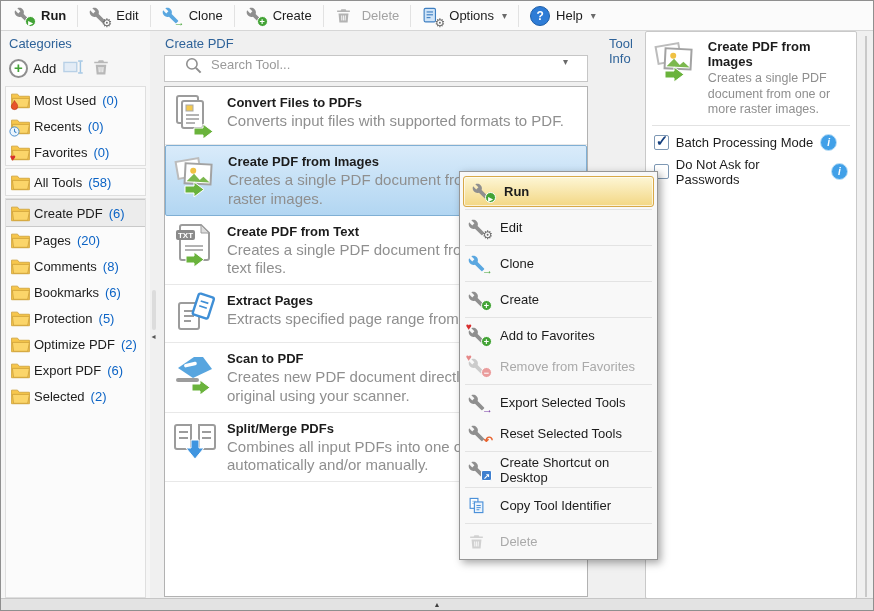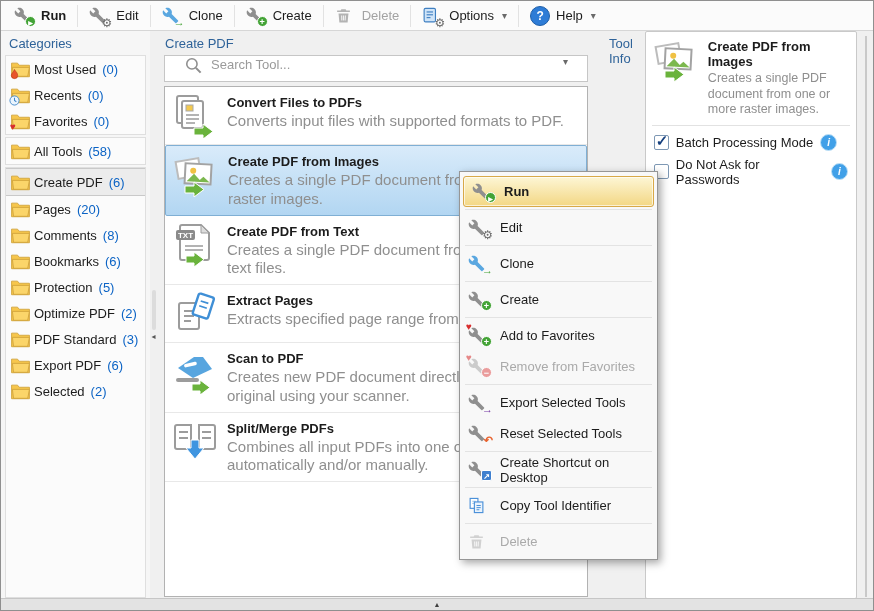--- a/index.html
+++ b/index.html
@@ -199,20 +199,41 @@
     <div class="tsep"></div>
     <div class="tbtn">
       <span class="helpico"></span>
       <span class="lbl">Help</span>
       <span class="caret"></span>
     </div>
   </div>
 
   <aside class="sidebar">
     <div class="pane-title">Categories</div>
+    <div class="addrow">
+      <span class="addbtn">
+        <span class="pluscirc"></span>
+        <span>Add</span>
+      </span>
+      <span style="opacity:.7"><svg width="22" height="16" viewBox="0 0 24 16">
+            <rect x="1" y="3" width="14" height="10" fill="#dbe9f7" stroke="#9ec0e0" stroke-width="1.5"></rect>
+            <line x1="19" y1="2" x2="19" y2="14" stroke="#7fb2dd" stroke-width="1.6"></line>
+            <line x1="16.5" y1="1.5" x2="21.5" y2="1.5" stroke="#7fb2dd" stroke-width="1.6"></line>
+            <line x1="16.5" y1="14.5" x2="21.5" y2="14.5" stroke="#7fb2dd" stroke-width="1.6"></line>
+          </svg></span>
+      <span><svg width="18" height="18" viewBox="0 0 24 24">
+            <path fill="#b8b8b8" d="M9 3h6l1 2h5v2H3V5h5l1-2z"></path>
+            <path fill="#b8b8b8" d="M5 9h14l-1.2 13H6.2L5 9z"></path>
+            <g stroke="#f0f0f0" stroke-width="1.6">
+              <line x1="9.3" y1="12" x2="9.7" y2="19"></line>
+              <line x1="12" y1="12" x2="12" y2="19"></line>
+              <line x1="14.7" y1="12" x2="14.3" y2="19"></line>
+            </g>
+          </svg></span>
+    </div>
 
     <div class="group">
       <div class="cat-item">
         <span class="folder"><svg width="21" height="17" viewBox="0 0 24 20">
               <path d="M1.5 2.5h7l2 2.5h12v13.5H1.5z" fill="#f7c64c" stroke="#cfa23a"></path>
               <path d="M2.5 7.5h20l-2 10.5H3.8z" fill="#fbd56a" stroke="#cfa23a"></path>
             </svg><svg class="overlay-ico" viewBox="0 0 12 12">
               <path d="M6 .5C7.2 3 9.5 4 9.5 7a3.5 3.5 0 1 1-7 0C2.5 4.8 4.8 3.6 6 .5z" fill="#e8542a" stroke="#b23415" stroke-width=".6"></path>
             </svg></span>
         <span>Most Used</span>
@@ -291,28 +312,20 @@
         <span>Protection</span>
         <span class="cat-count">(5)</span>
       </div>
       <div class="cat-item">
         <span class="folder"><svg width="21" height="17" viewBox="0 0 24 20">
               <path d="M1.5 2.5h7l2 2.5h12v13.5H1.5z" fill="#f7c64c" stroke="#cfa23a"></path>
               <path d="M2.5 7.5h20l-2 10.5H3.8z" fill="#fbd56a" stroke="#cfa23a"></path>
             </svg></span>
         <span>Optimize PDF</span>
         <span class="cat-count">(2)</span>
-      </div>
-      <div class="cat-item">
-        <span class="folder"><svg width="21" height="17" viewBox="0 0 24 20">
-              <path d="M1.5 2.5h7l2 2.5h12v13.5H1.5z" fill="#f7c64c" stroke="#cfa23a"></path>
-              <path d="M2.5 7.5h20l-2 10.5H3.8z" fill="#fbd56a" stroke="#cfa23a"></path>
-            </svg></span>
-        <span>PDF Standard</span>
-        <span class="cat-count">(3)</span>
       </div>
       <div class="cat-item">
         <span class="folder"><svg width="21" height="17" viewBox="0 0 24 20">
               <path d="M1.5 2.5h7l2 2.5h12v13.5H1.5z" fill="#f7c64c" stroke="#cfa23a"></path>
               <path d="M2.5 7.5h20l-2 10.5H3.8z" fill="#fbd56a" stroke="#cfa23a"></path>
             </svg></span>
         <span>Export PDF</span>
         <span class="cat-count">(6)</span>
       </div>
       <div class="cat-item">

